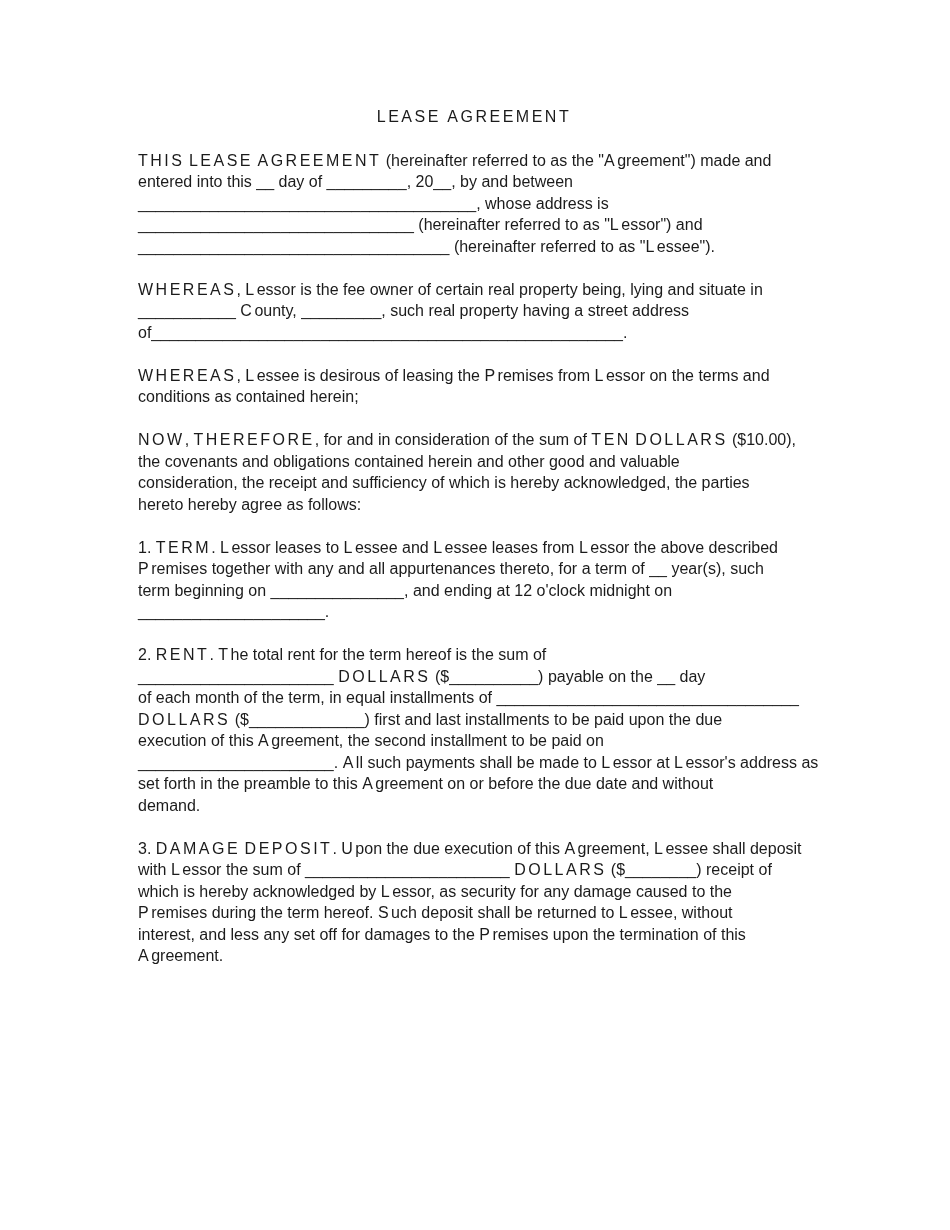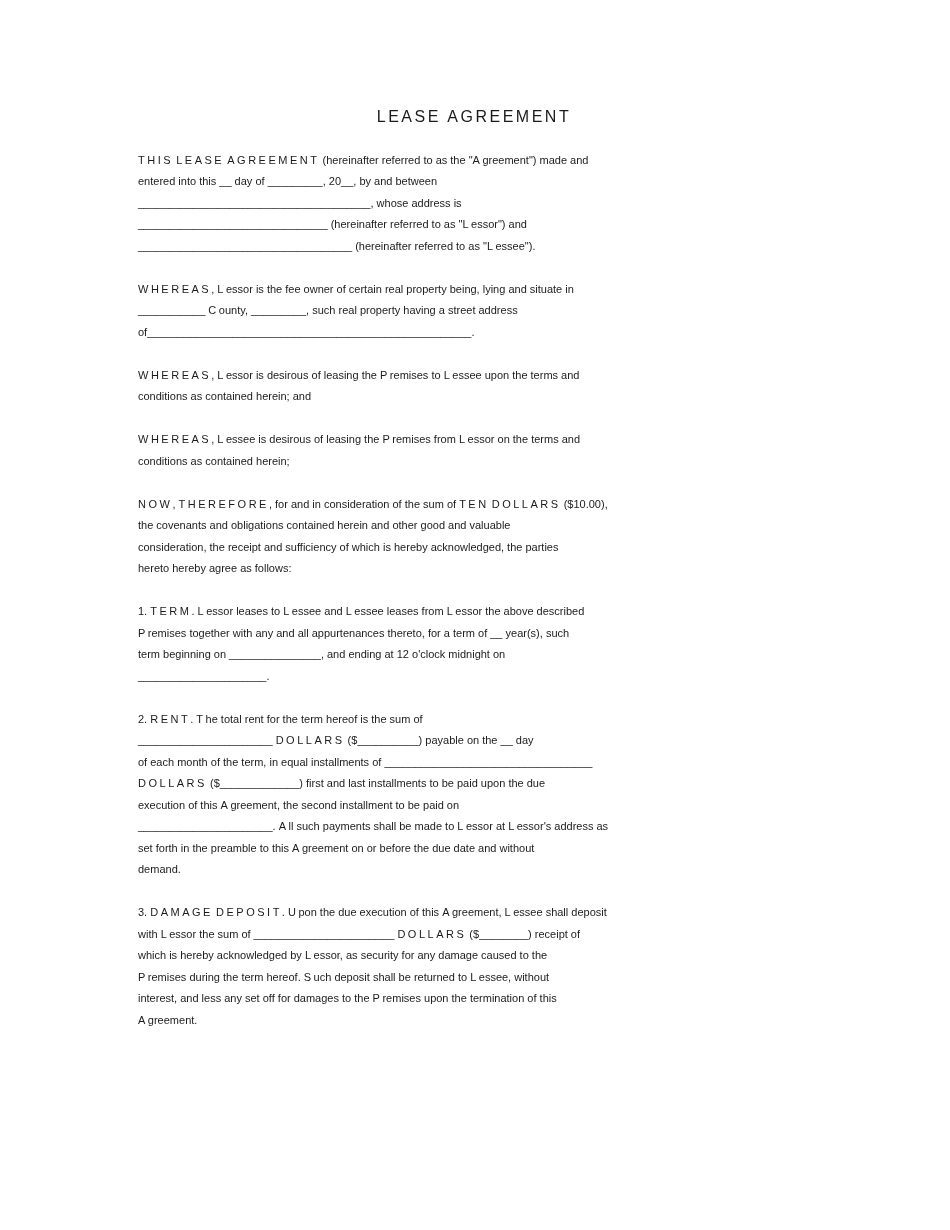--- a/index.html
+++ b/index.html
@@ -26,21 +26,21 @@
     font-size: 16px;
     line-height: 21.5px;
     font-weight: 400;
     color: #1b1b1b;
     letter-spacing: 2px;
     white-space: pre;
   }
   .para {
     width: 700px;
     margin: 0 0 21.5px 0;
-    font-size: 11px;
+    font-size: 16px;
     line-height: 21.5px;
     color: #1b1b1b;
     white-space: pre;
   }
   
   .cap {
     letter-spacing: 2.5px;
   }
 </style>
 </head>
@@ -53,22 +53,20 @@
 entered into this __ day of _________, 20__, by and between
 ______________________________________, whose address is
 _______________________________ (hereinafter referred to as "<span class="cap">L</span>essor") and
 ___________________________________ (hereinafter referred to as "<span class="cap">L</span>essee").</p>
 
 
   <p class="para"><span class="cap">W</span><span class="cap">H</span><span class="cap">E</span><span class="cap">R</span><span class="cap">E</span><span class="cap">A</span><span class="cap">S</span>, <span class="cap">L</span>essor is the fee owner of certain real property being, lying and situate in
 ___________ <span class="cap">C</span>ounty, _________, such real property having a street address
 of_____________________________________________________.</p>
 
-  <p class="para"><span class="cap">W</span><span class="cap">H</span><span class="cap">E</span><span class="cap">R</span><span class="cap">E</span><span class="cap">A</span><span class="cap">S</span>, <span class="cap">L</span>essor is desirous of leasing the <span class="cap">P</span>remises to <span class="cap">L</span>essee upon the terms and
-conditions as contained herein; and</p>
 
   <p class="para"><span class="cap">W</span><span class="cap">H</span><span class="cap">E</span><span class="cap">R</span><span class="cap">E</span><span class="cap">A</span><span class="cap">S</span>, <span class="cap">L</span>essee is desirous of leasing the <span class="cap">P</span>remises from <span class="cap">L</span>essor on the terms and
 conditions as contained herein;</p>
 
   <p class="para"><span class="cap">N</span><span class="cap">O</span><span class="cap">W</span>, <span class="cap">T</span><span class="cap">H</span><span class="cap">E</span><span class="cap">R</span><span class="cap">E</span><span class="cap">F</span><span class="cap">O</span><span class="cap">R</span><span class="cap">E</span>, for and in consideration of the sum of <span class="cap">T</span><span class="cap">E</span><span class="cap">N</span> <span class="cap">D</span><span class="cap">O</span><span class="cap">L</span><span class="cap">L</span><span class="cap">A</span><span class="cap">R</span><span class="cap">S</span> ($10.00),
 the covenants and obligations contained herein and other good and valuable
 consideration, the receipt and sufficiency of which is hereby acknowledged, the parties
 hereto hereby agree as follows:</p>
 
   <p class="para">1. <span class="cap">T</span><span class="cap">E</span><span class="cap">R</span><span class="cap">M</span>. <span class="cap">L</span>essor leases to <span class="cap">L</span>essee and <span class="cap">L</span>essee leases from <span class="cap">L</span>essor the above described

